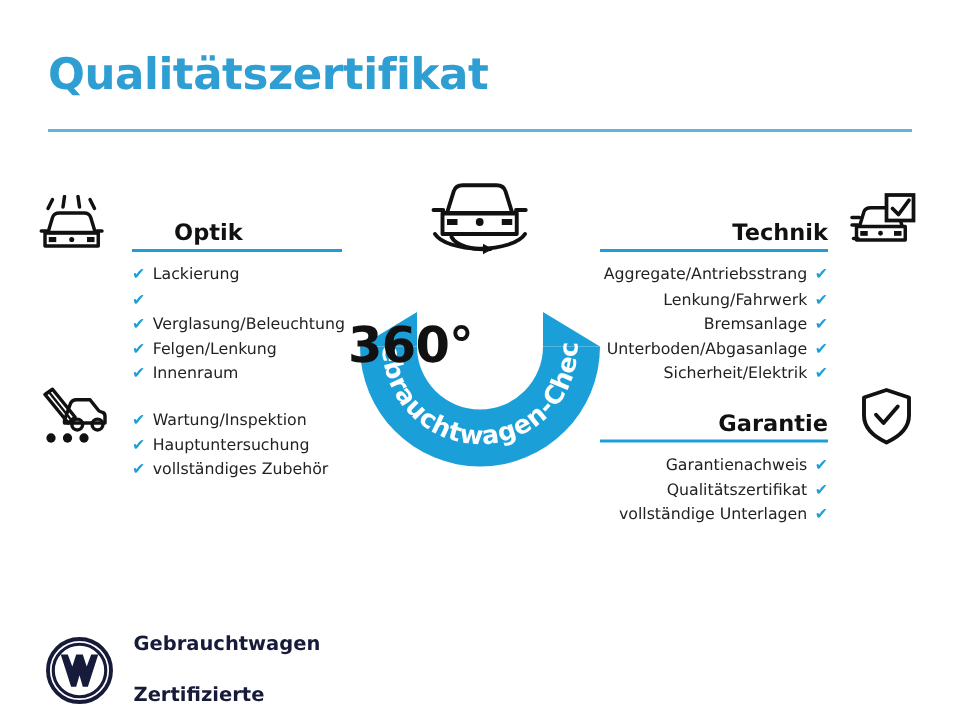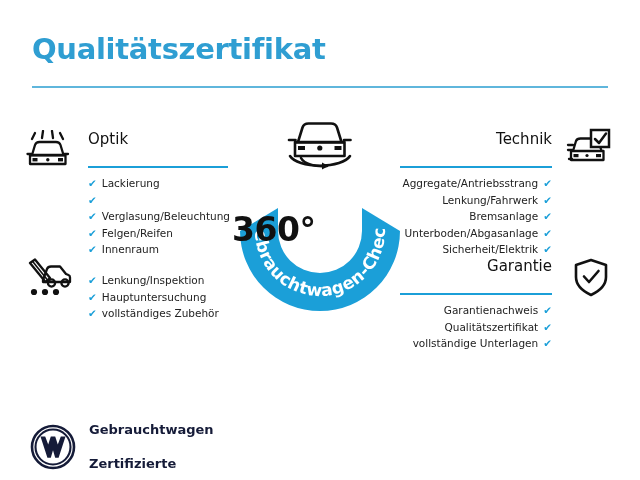--- a/index.html
+++ b/index.html
@@ -44,25 +44,26 @@
   
   .section {
     position: absolute;
   }
   .section-head {
     position: relative;
     height: 30px;
   }
   .section-title {
     position: absolute;
-    bottom: 20px;
+    bottom: 4px;
     font-size: 15px;
-    font-weight: normal;
+    font-weight: bold;
     color: #111111;
     white-space: nowrap;
+    margin-left: 28px;
   }
   .section-rule {
     position: absolute;
     bottom: 0;
     height: 2px;
     background: #1B9FD8;
   }
   .section-list {
     margin: 0;
     padding: 0;
@@ -244,34 +245,34 @@
         </li>
       <li>
           <span class="chk">✔</span>
         </li>
       <li>
           <span class="chk">✔</span>
           <span>Verglasung/Beleuchtung</span>
         </li>
       <li>
           <span class="chk">✔</span>
-          <span>Felgen/Reifen</span>
+          <span>Felgen/Lenkung</span>
         </li>
       <li>
           <span class="chk">✔</span>
           <span>Innenraum</span>
         </li>
     </ul>
   </div>
 
   <div class="section sec-left" id="sec-wartung">
     <ul class="section-list">
       <li>
           <span class="chk">✔</span>
-          <span>Lenkung/Inspektion</span>
+          <span>Wartung/Inspektion</span>
         </li>
       <li>
           <span class="chk">✔</span>
           <span>Hauptuntersuchung</span>
         </li>
       <li>
           <span class="chk">✔</span>
           <span>vollständiges Zubehör</span>
         </li>
     </ul>

